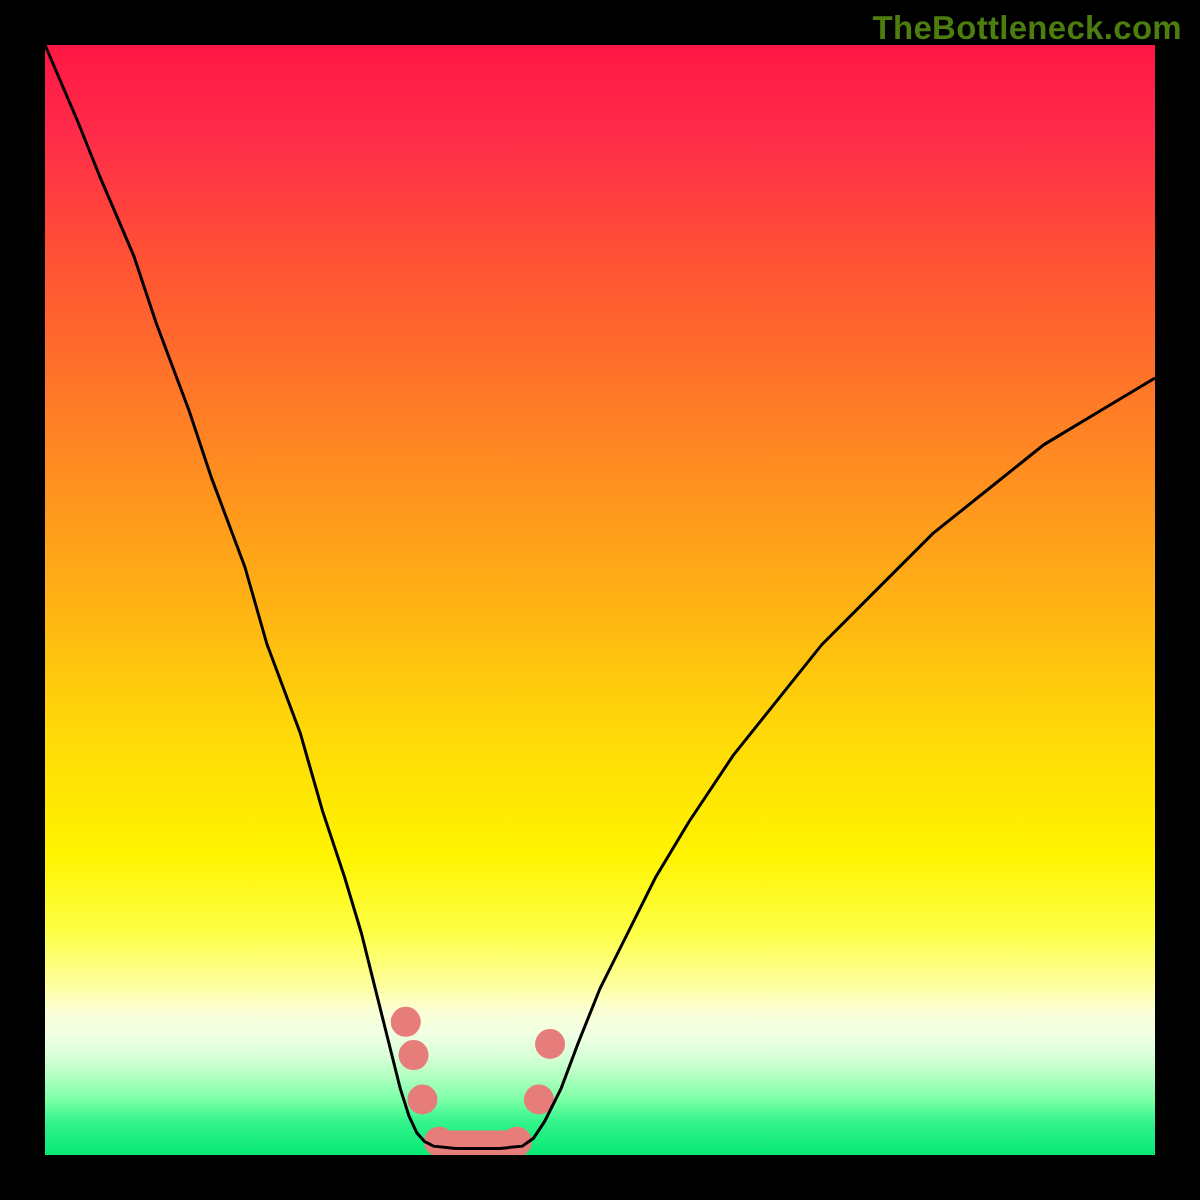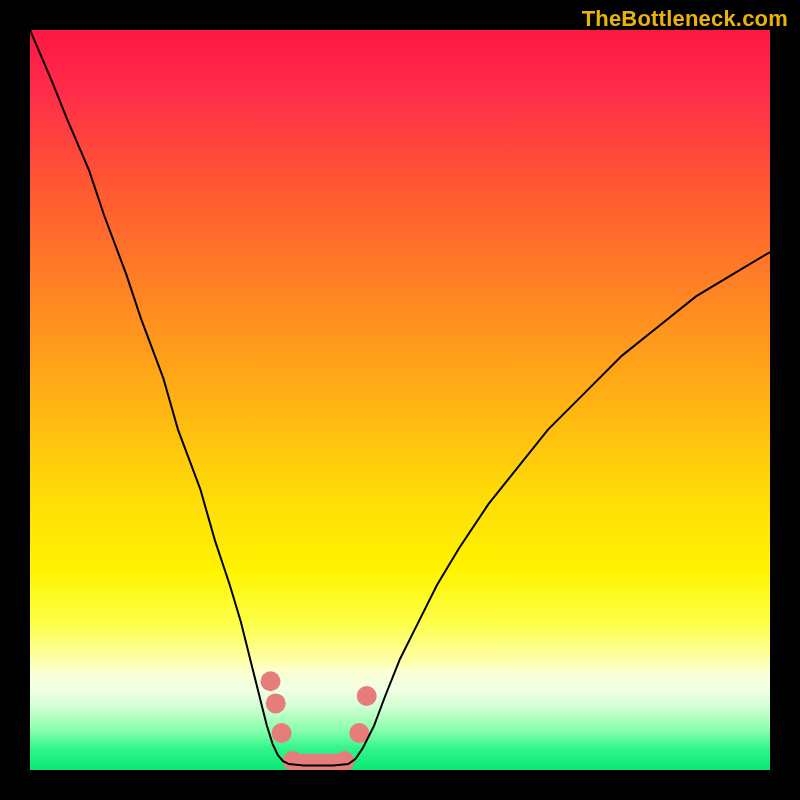--- a/index.html
+++ b/index.html
@@ -28,21 +28,21 @@
   .gradient-bg {
     position: absolute;
     inset: 0;
   }
   .watermark {
     position: absolute;
     top: 6px;
     right: 12px;
     font-size: 22px;
     font-weight: 600;
-    color: #eab308;
+    color: #4d7c0f;
     letter-spacing: 0.2px;
     user-select: none;
   }
   .curve-svg {
     position: absolute;
     inset: 0;
     width: 100%;
     height: 100%;
   }
   .curve-path {

